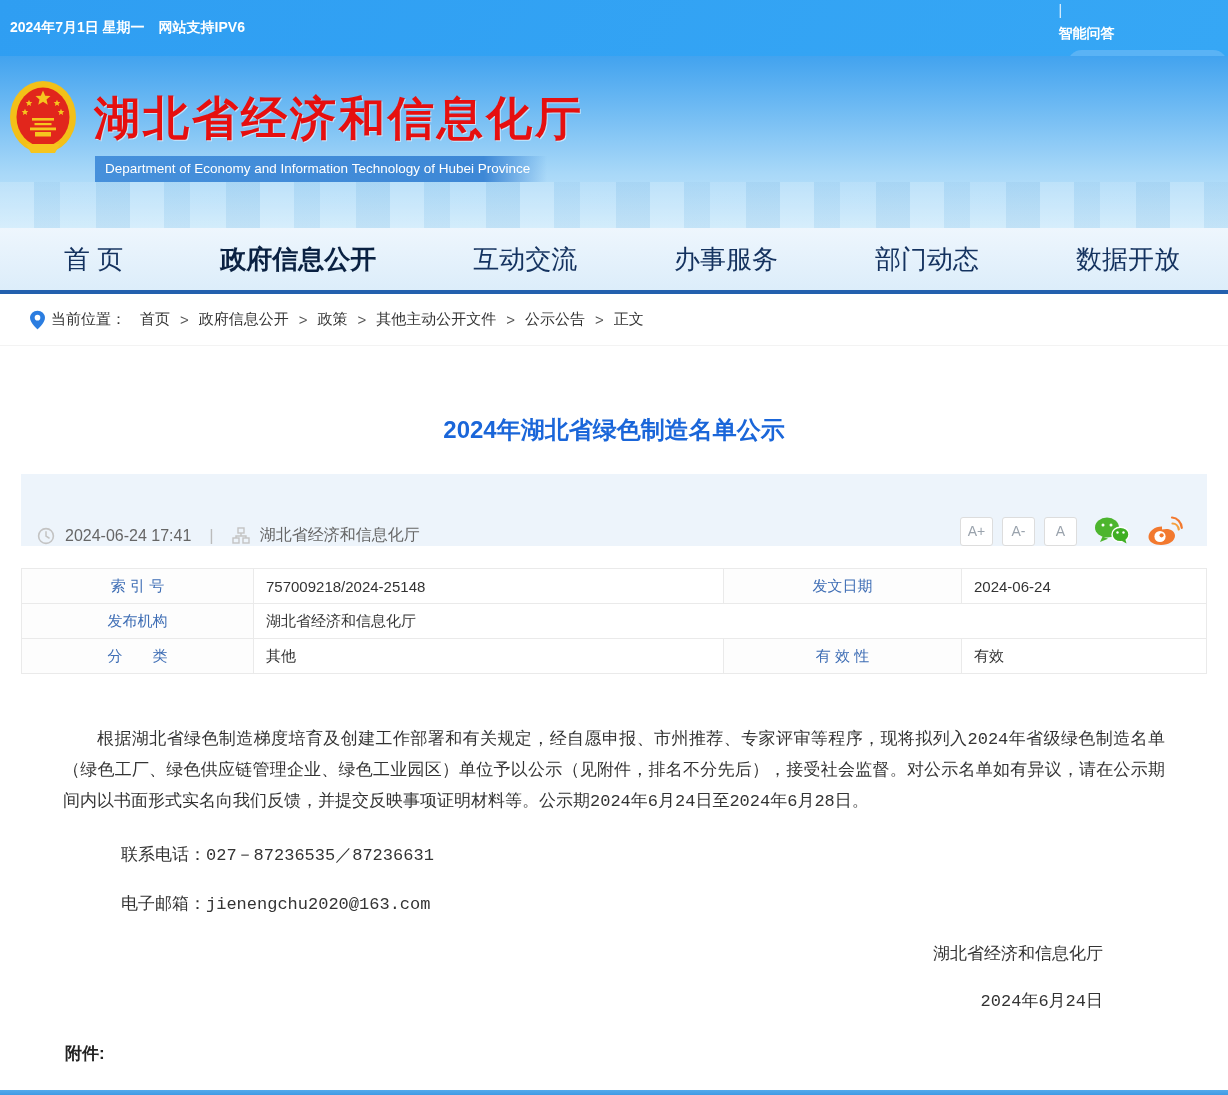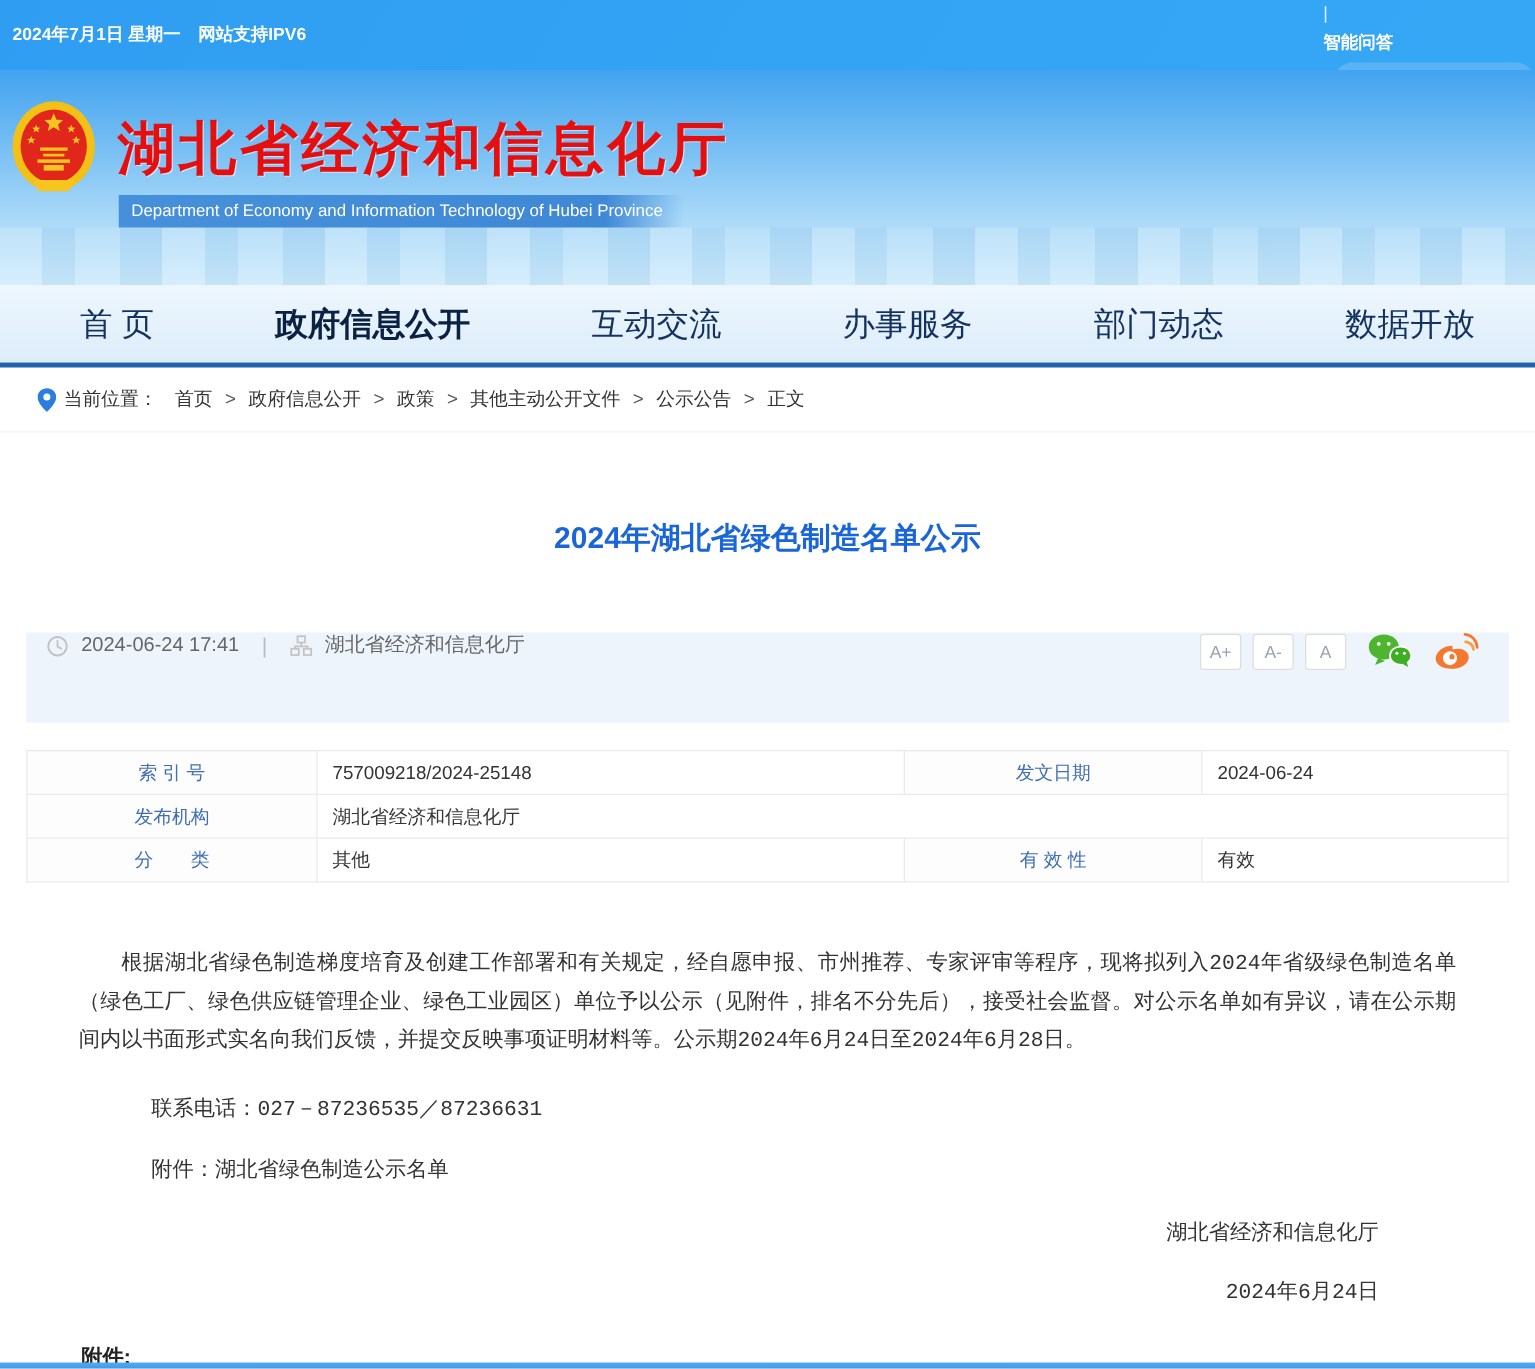--- a/index.html
+++ b/index.html
@@ -77,22 +77,22 @@
   }
   .breadcrumb .pin { margin-right:6px; display:flex; }
   .crumb { cursor:pointer; }
   .crumb-sep { margin:0 10px; color:#555; }
   
   .content { padding:0 21px; }
   .article-title {
     text-align:center; color:#1a66d9; font-size:24px; font-weight:600; margin-top:68px;
   }
   .meta-bar {
-    margin-top:60px; height:72px; background:#edf4fb;
-    display:flex; align-items:flex-start; justify-content:space-between; padding:0 24px 0 16px;
+    margin-top:28px; height:72px; background:#edf4fb;
+    display:flex; align-items:flex-end; justify-content:space-between; padding:0 24px 0 16px;
   }
   .meta-left { display:flex; align-items:center; gap:10px; color:#666; font-size:16px; }
   .meta-divider { color:#bbb; margin:0 8px; font-size:17px; }
   .meta-right { display:flex; align-items:center; gap:9px; }
   .font-btn {
     width:33px; height:29px; background:#fff; border:1px solid #ddd; border-radius:3px;
     color:#9aa3ad; font-size:14px; display:flex; align-items:center; justify-content:center;
     cursor:pointer;
   }
   .share-icon { margin-left:8px; cursor:pointer; display:flex; }
@@ -266,21 +266,21 @@
       <td class="val">其他</td>
       <td class="lbl">有 效 性</td>
       <td class="val">有效</td>
     </tr>
   </tbody>
     </table>
 
   <div class="article-body">
     <p class="para">根据湖北省绿色制造梯度培育及创建工作部署和有关规定，经自愿申报、市州推荐、专家评审等程序，现将拟列入2024年省级绿色制造名单（绿色工厂、绿色供应链管理企业、绿色工业园区）单位予以公示（见附件，排名不分先后），接受社会监督。对公示名单如有异议，请在公示期间内以书面形式实名向我们反馈，并提交反映事项证明材料等。公示期2024年6月24日至2024年6月28日。</p>
     <p class="contact-line">联系电话：027－87236535／87236631</p>
-    <p class="contact-line">附件：湖北省绿色制造公示名单</p>
+    <p class="contact-line">电子邮箱：jienengchu2020@163.com</p>
     <p class="sig sig-org">湖北省经济和信息化厅</p>
     <p class="sig sig-date">2024年6月24日</p>
   </div>
 
   <div class="attach-section">
     <div class="attach-heading">附件:</div>
 
   </div>
 </div>
 

